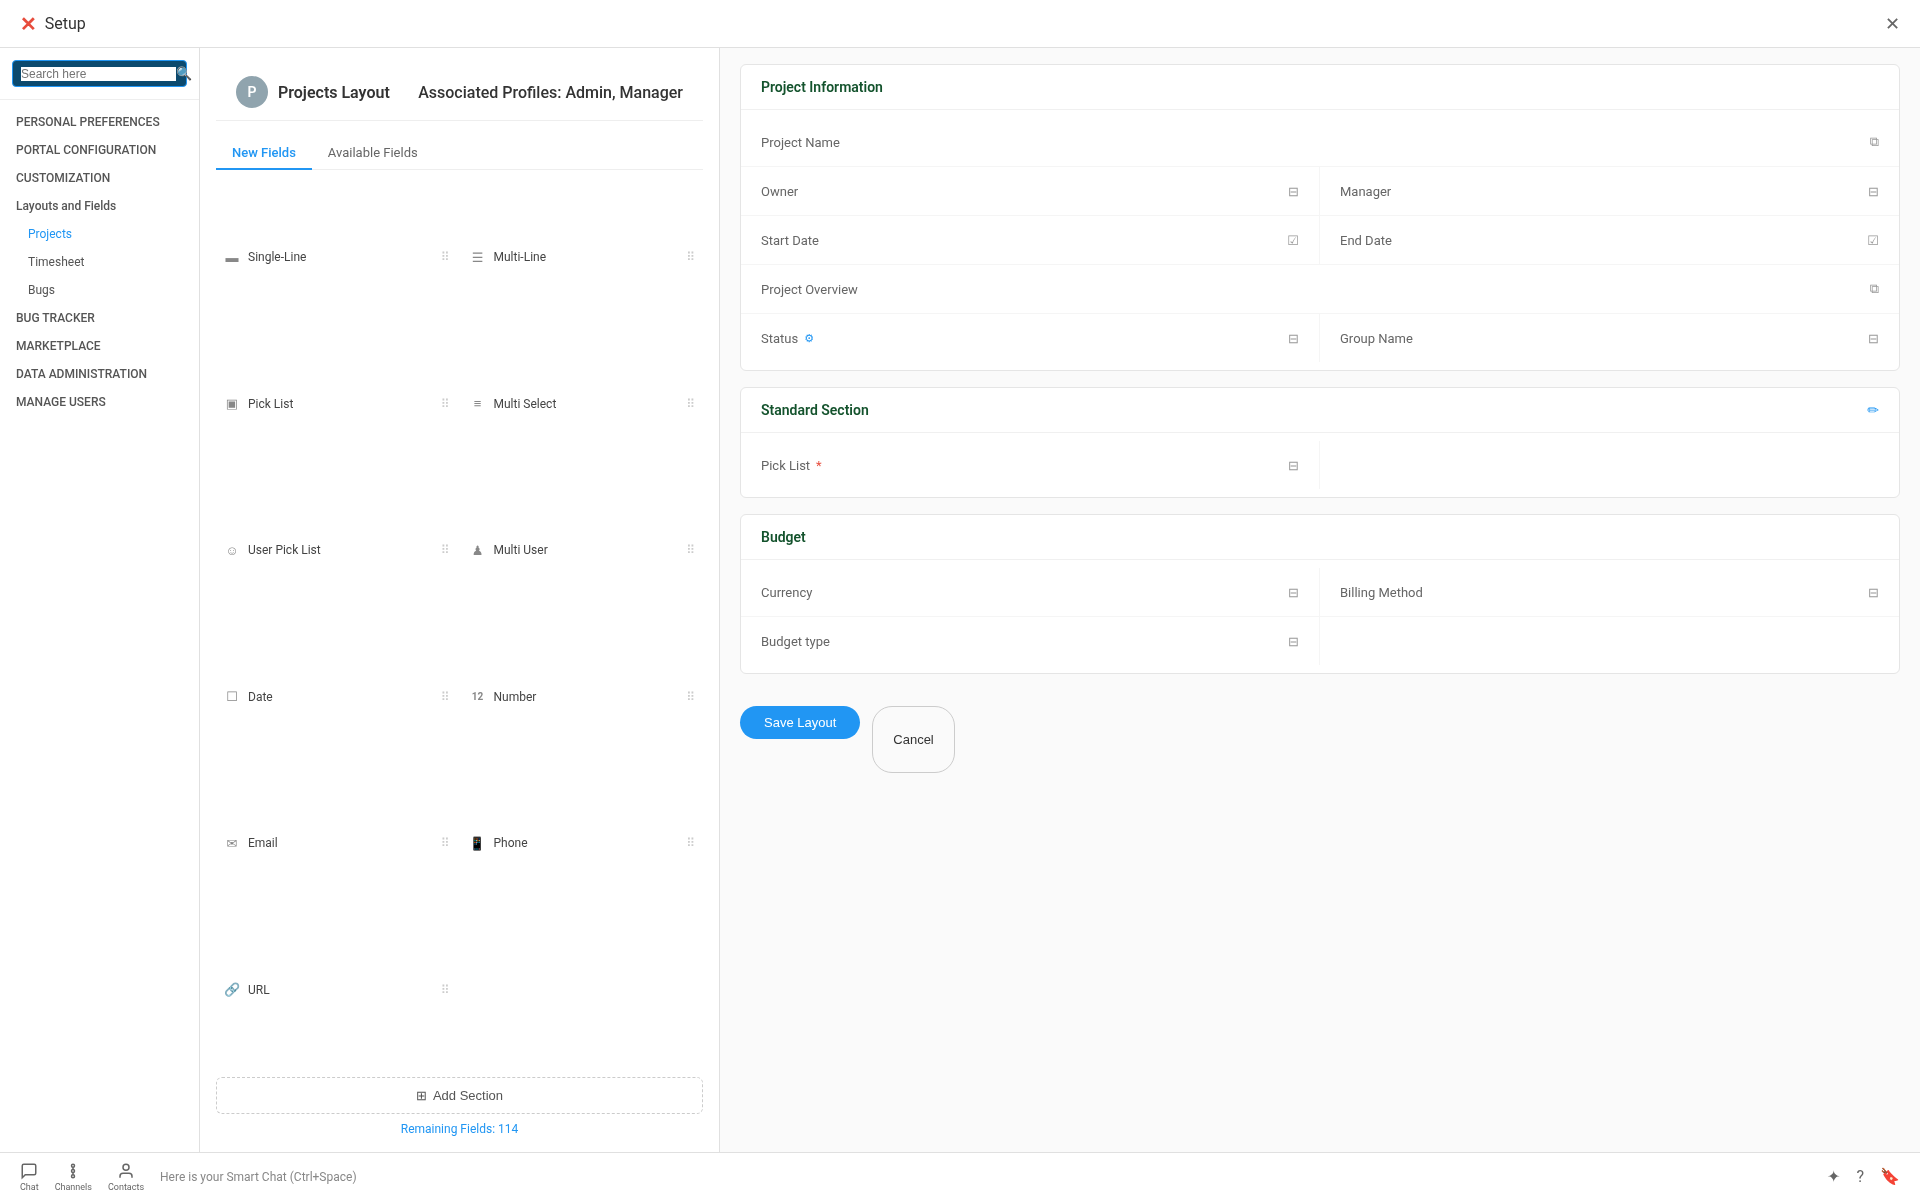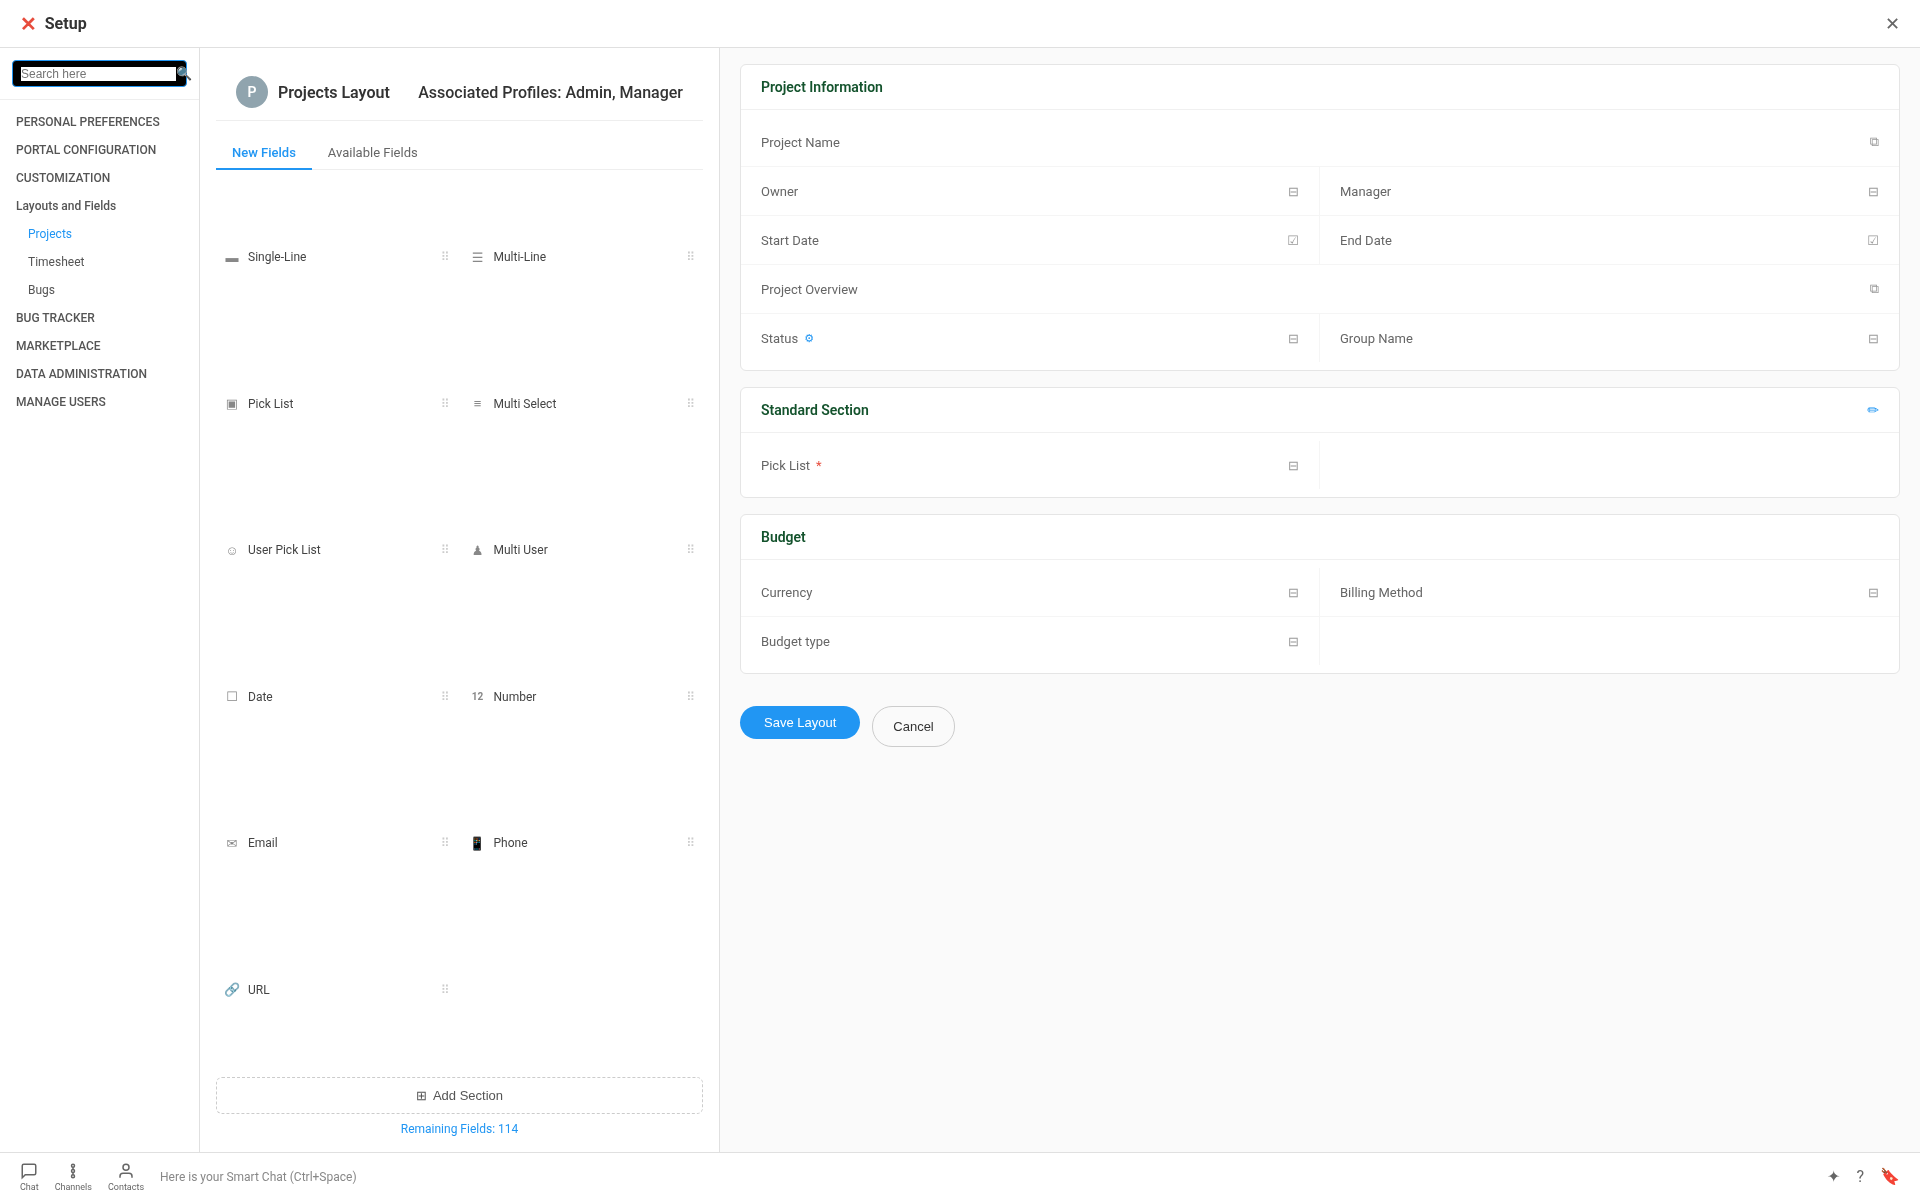--- a/index.html
+++ b/index.html
@@ -5,39 +5,39 @@
     * { box-sizing: border-box; margin: 0; padding: 0; }
     body { font-family: -apple-system, BlinkMacSystemFont, 'Segoe UI', Roboto, sans-serif; background: #f5f5f5; color: #333; font-size: 13px; height: 1200px; overflow: hidden; }
 
     
     .top-bar {
       display: flex; align-items: center; justify-content: space-between;
       background: #fff; border-bottom: 1px solid #e0e0e0;
       padding: 0 20px; height: 48px;
     }
     .top-bar-left { display: flex; align-items: center; gap: 8px; }
-    .top-bar-title { font-size: 16px; font-weight: 700; color: #333; }
+    .top-bar-title { font-size: 16px; font-weight: 400; color: #333; }
     .close-btn { background: none; border: none; cursor: pointer; color: #666; font-size: 18px; }
     .top-bar-icon { color: #e74c3c; font-size: 20px; }
 
     
     .main-container { display: flex; height: calc(1200px - 48px - 48px); }
 
     
     .sidebar {
       width: 200px; background: #fff; border-right: 1px solid #e0e0e0;
       display: flex; flex-direction: column;
     }
     .search-box {
       padding: 12px; border-bottom: 1px solid #eee;
     }
     .search-input-wrap {
       display: flex; align-items: center;
       border: 1px solid #2196F3; border-radius: 4px; padding: 5px 8px;
-      background: #000000;
+      background: #0c4a6e;
     }
     .search-input {
       border: none; outline: none; font-size: 12px; flex: 1; color: #666;
     }
     .search-icon { color: #999; font-size: 13px; }
 
     .sidebar-nav { flex: 1; overflow-y: auto; padding: 8px 0; }
     .sidebar-item {
       padding: 7px 16px; cursor: pointer; color: #555; font-size: 12px;
       font-weight: 500;
@@ -146,21 +146,21 @@
     .action-buttons {
       display: flex; align-items: flex-start; gap: 12px;
       padding: 16px 20px;
     }
     .btn-save {
       background: #2196F3; color: #fff; border: none; border-radius: 20px;
       padding: 9px 24px; font-size: 13px; cursor: pointer; font-weight: 500;
     }
     .btn-cancel {
       background: none; color: #333; border: 1px solid #ccc; border-radius: 20px;
-      padding: 12px 20px; font-size: 13px; cursor: pointer;
+      padding: 25px 20px; font-size: 13px; cursor: pointer;
     }
 
     
     .layout-area::-webkit-scrollbar { width: 6px; }
     .layout-area::-webkit-scrollbar-track { background: #f1f1f1; }
     .layout-area::-webkit-scrollbar-thumb { background: #ccc; border-radius: 3px; }
   </style>
 </head>
 <body>
 

